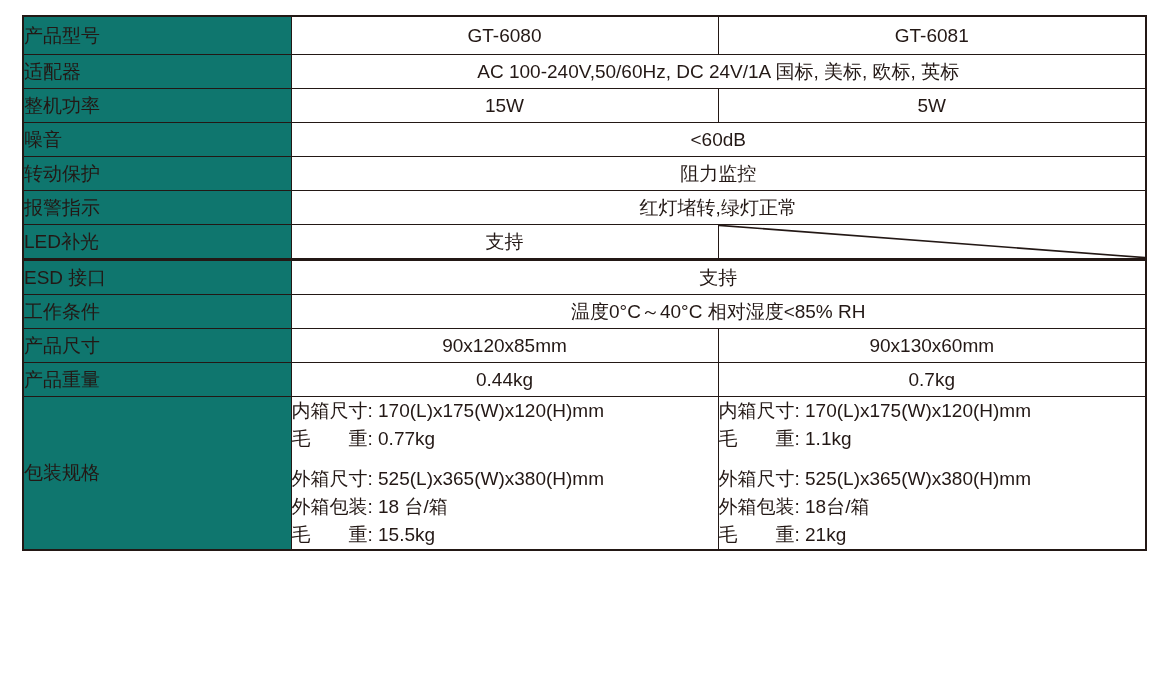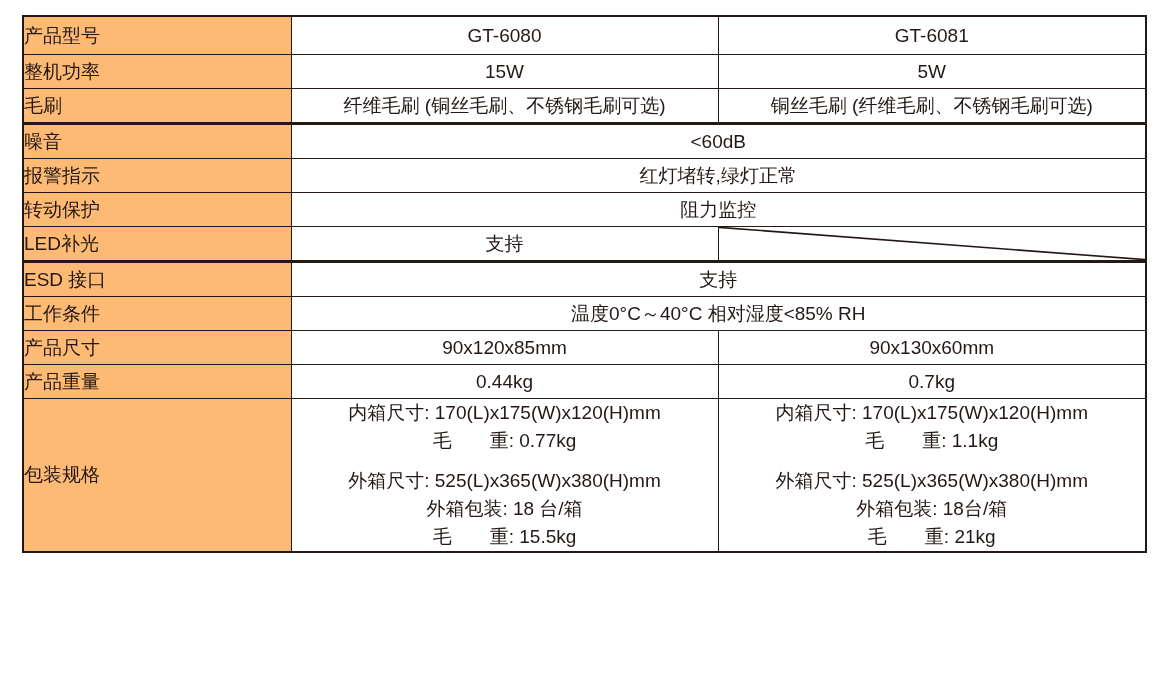--- a/index.html
+++ b/index.html
@@ -26,28 +26,28 @@
   }
   table.spec td {
     border: 1.4px solid #231815;
     height: 33px;
     padding: 0;
     overflow: hidden;
   }
   tr.hdr td { height: 37px; }
   tr.thick td { border-bottom-width: 3px; }
   td.lbl {
-    background: #fdba74;
+    background: #0f766e;
     text-align: left;
     padding-left: 24px;
   }
   td.val { text-align: center; }
   td.pack {
     height: 154px;
-    text-align: center;
+    text-align: left;
     vertical-align: middle;
     padding: 8px 4px 8px 16px;
     line-height: 28px;
   }
   td.pack .pline { white-space: pre-wrap; }
   td.pack .pgap { margin-top: 12px; }
   td.diag { position: relative; padding: 0; }
   td.diag svg {
     position: absolute;
     left: 0; top: 0;
@@ -65,40 +65,39 @@
       <col style="width:427px">
       <col style="width:428px">
     </colgroup>
     <tbody>
       <tr class="hdr">
         <td class="lbl">产品型号</td>
         <td class="val">GT-6080</td>
         <td class="val">GT-6081</td>
       </tr>
       <tr>
+        <td class="lbl">适配器</td>
+        <td class="val" colspan="2">AC 100-240V,50/60Hz, DC 24V/1A 国标, 美标, 欧标, 英标</td>
+      </tr>
+      <tr>
         <td class="lbl">整机功率</td>
         <td class="val">15W</td>
         <td class="val">5W</td>
-      </tr>
-      <tr class="thick">
-        <td class="lbl">毛刷</td>
-        <td class="val">纤维毛刷 (铜丝毛刷、不锈钢毛刷可选)</td>
-        <td class="val">铜丝毛刷 (纤维毛刷、不锈钢毛刷可选)</td>
       </tr>
       <tr>
         <td class="lbl">噪音</td>
         <td class="val" colspan="2">&lt;60dB</td>
       </tr>
       <tr>
+        <td class="lbl">转动保护</td>
+        <td class="val" colspan="2">阻力监控</td>
+      </tr>
+      <tr>
         <td class="lbl">报警指示</td>
         <td class="val" colspan="2">红灯堵转,绿灯正常</td>
-      </tr>
-      <tr>
-        <td class="lbl">转动保护</td>
-        <td class="val" colspan="2">阻力监控</td>
       </tr>
       <tr class="thick">
         <td class="lbl">LED补光</td>
         <td class="val">支持</td>
         <td class="val diag">
           <svg viewBox="0 0 100 100" preserveAspectRatio="none">
             <line x1="0" y1="1" x2="100" y2="99" stroke="#231815" stroke-width="1.6" vector-effect="non-scaling-stroke"></line>
           </svg>
         </td>
       </tr>

